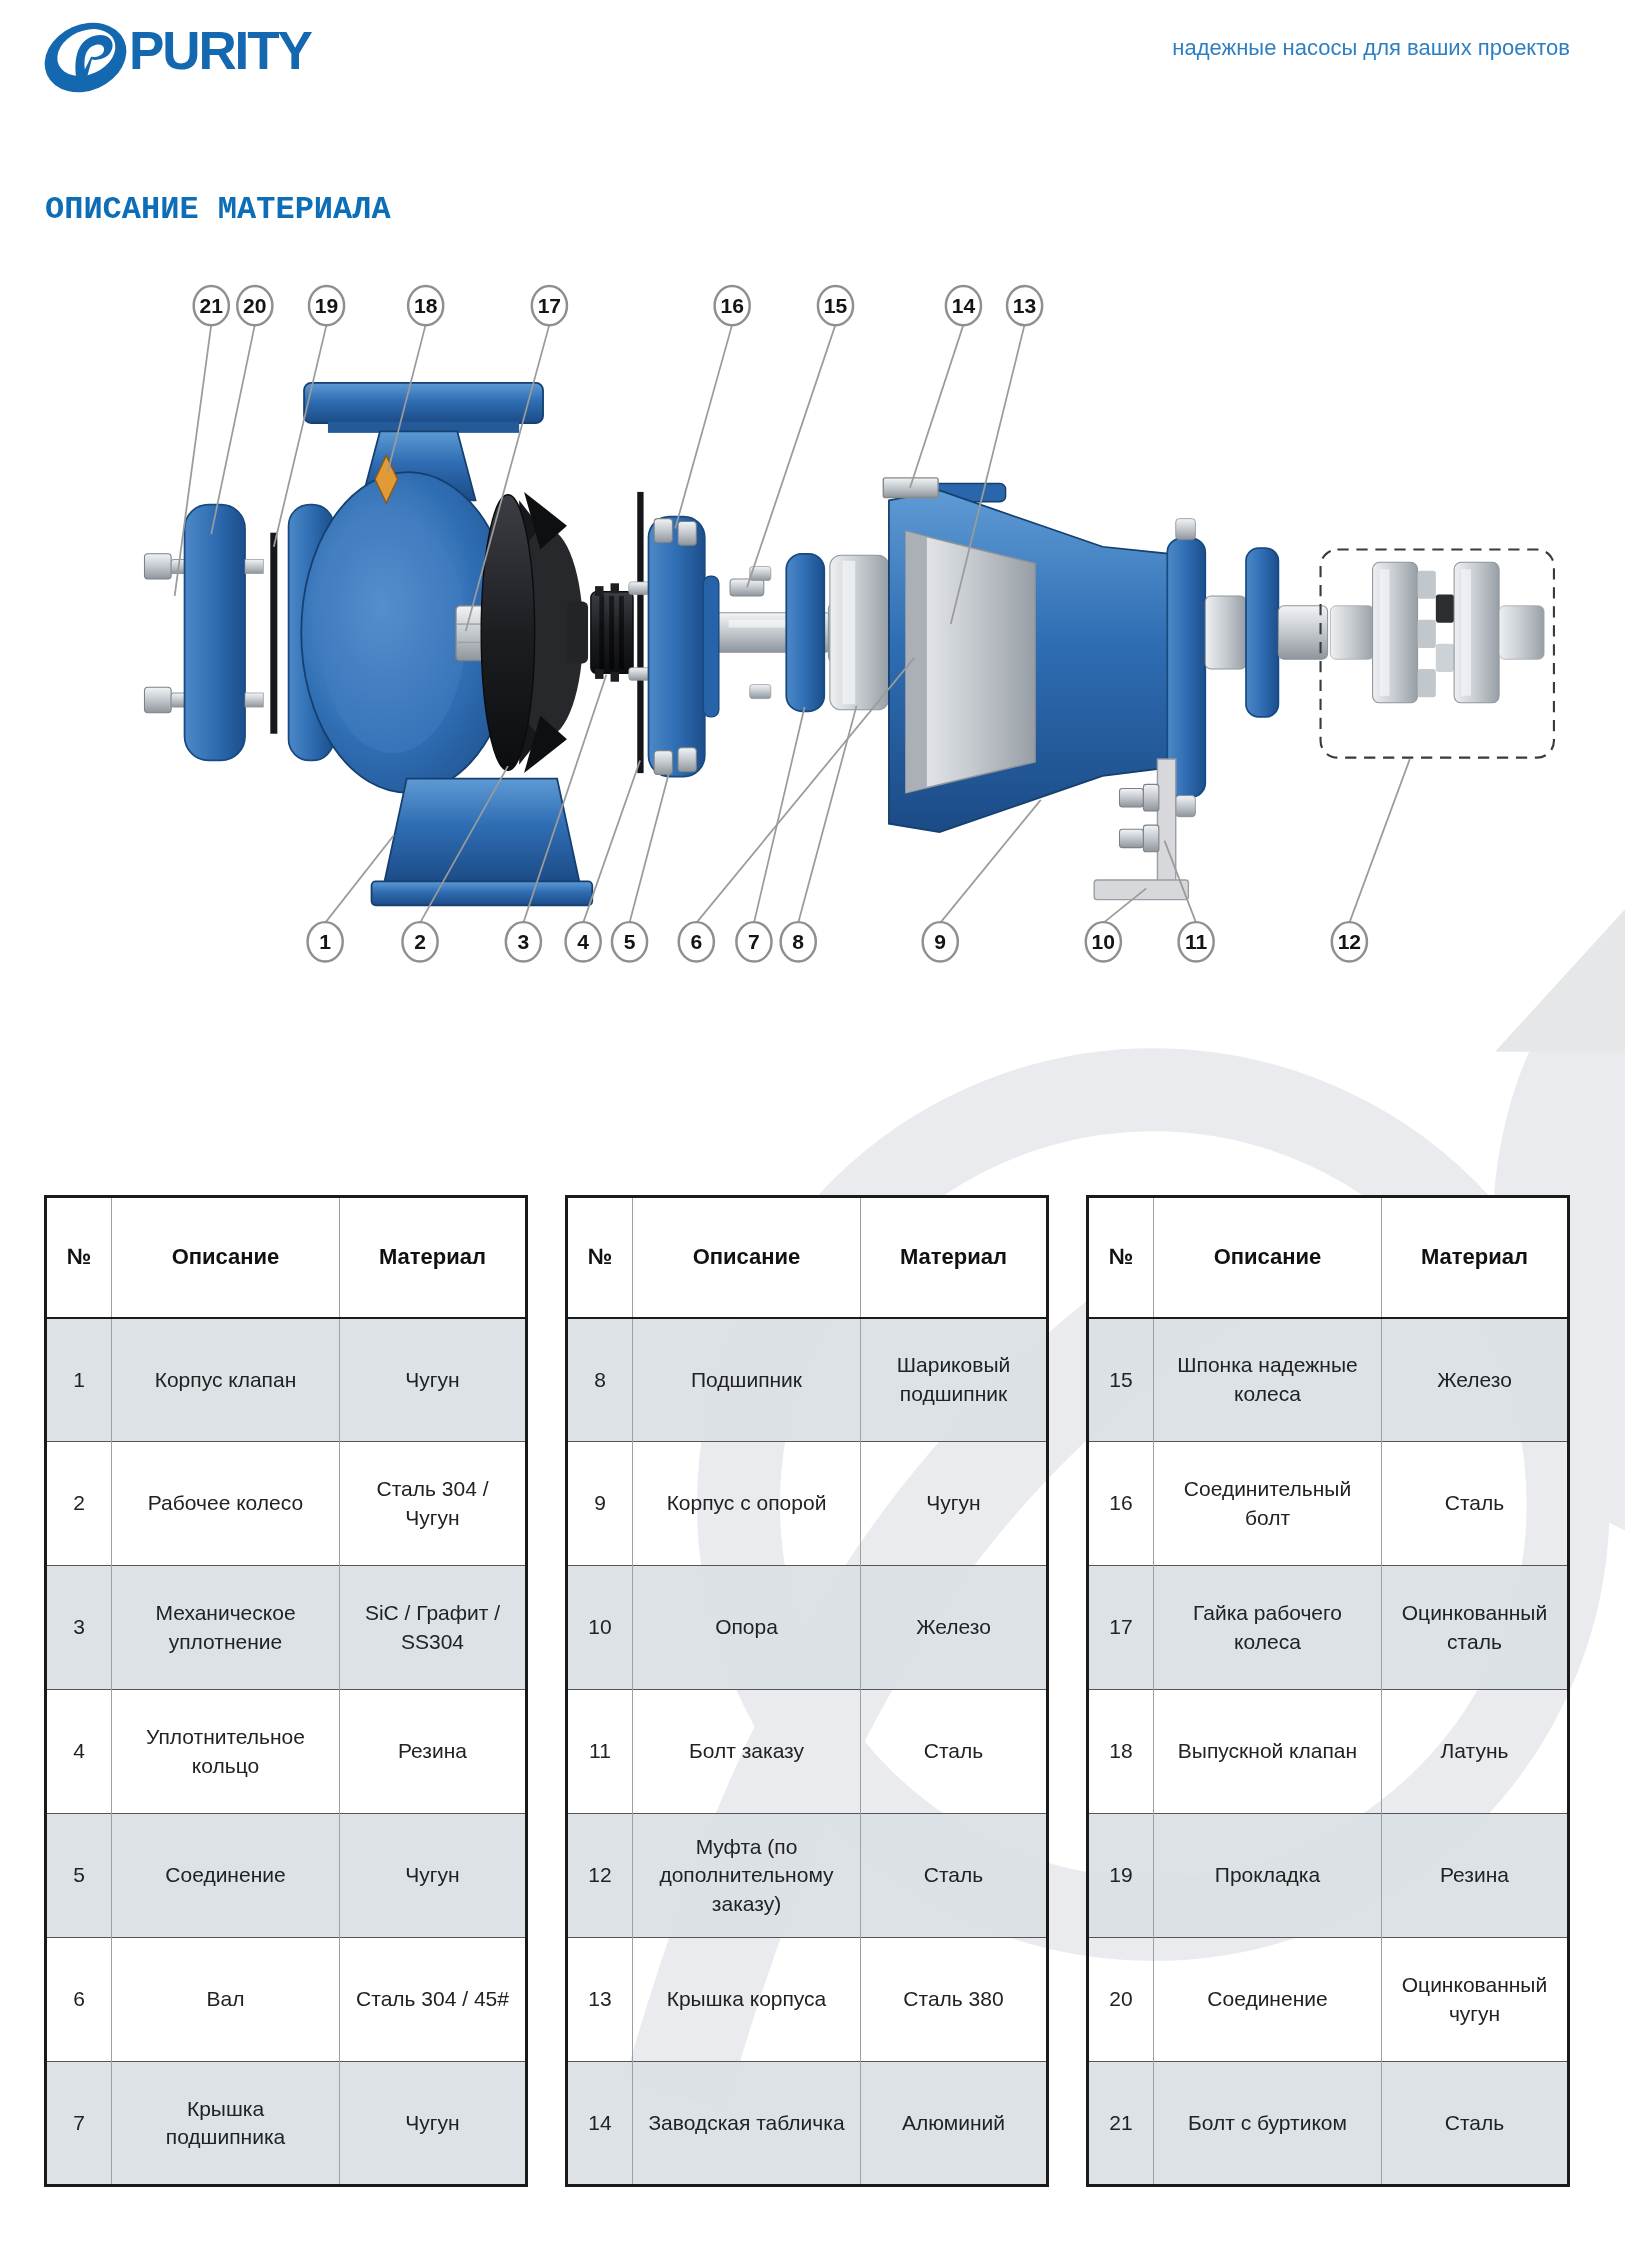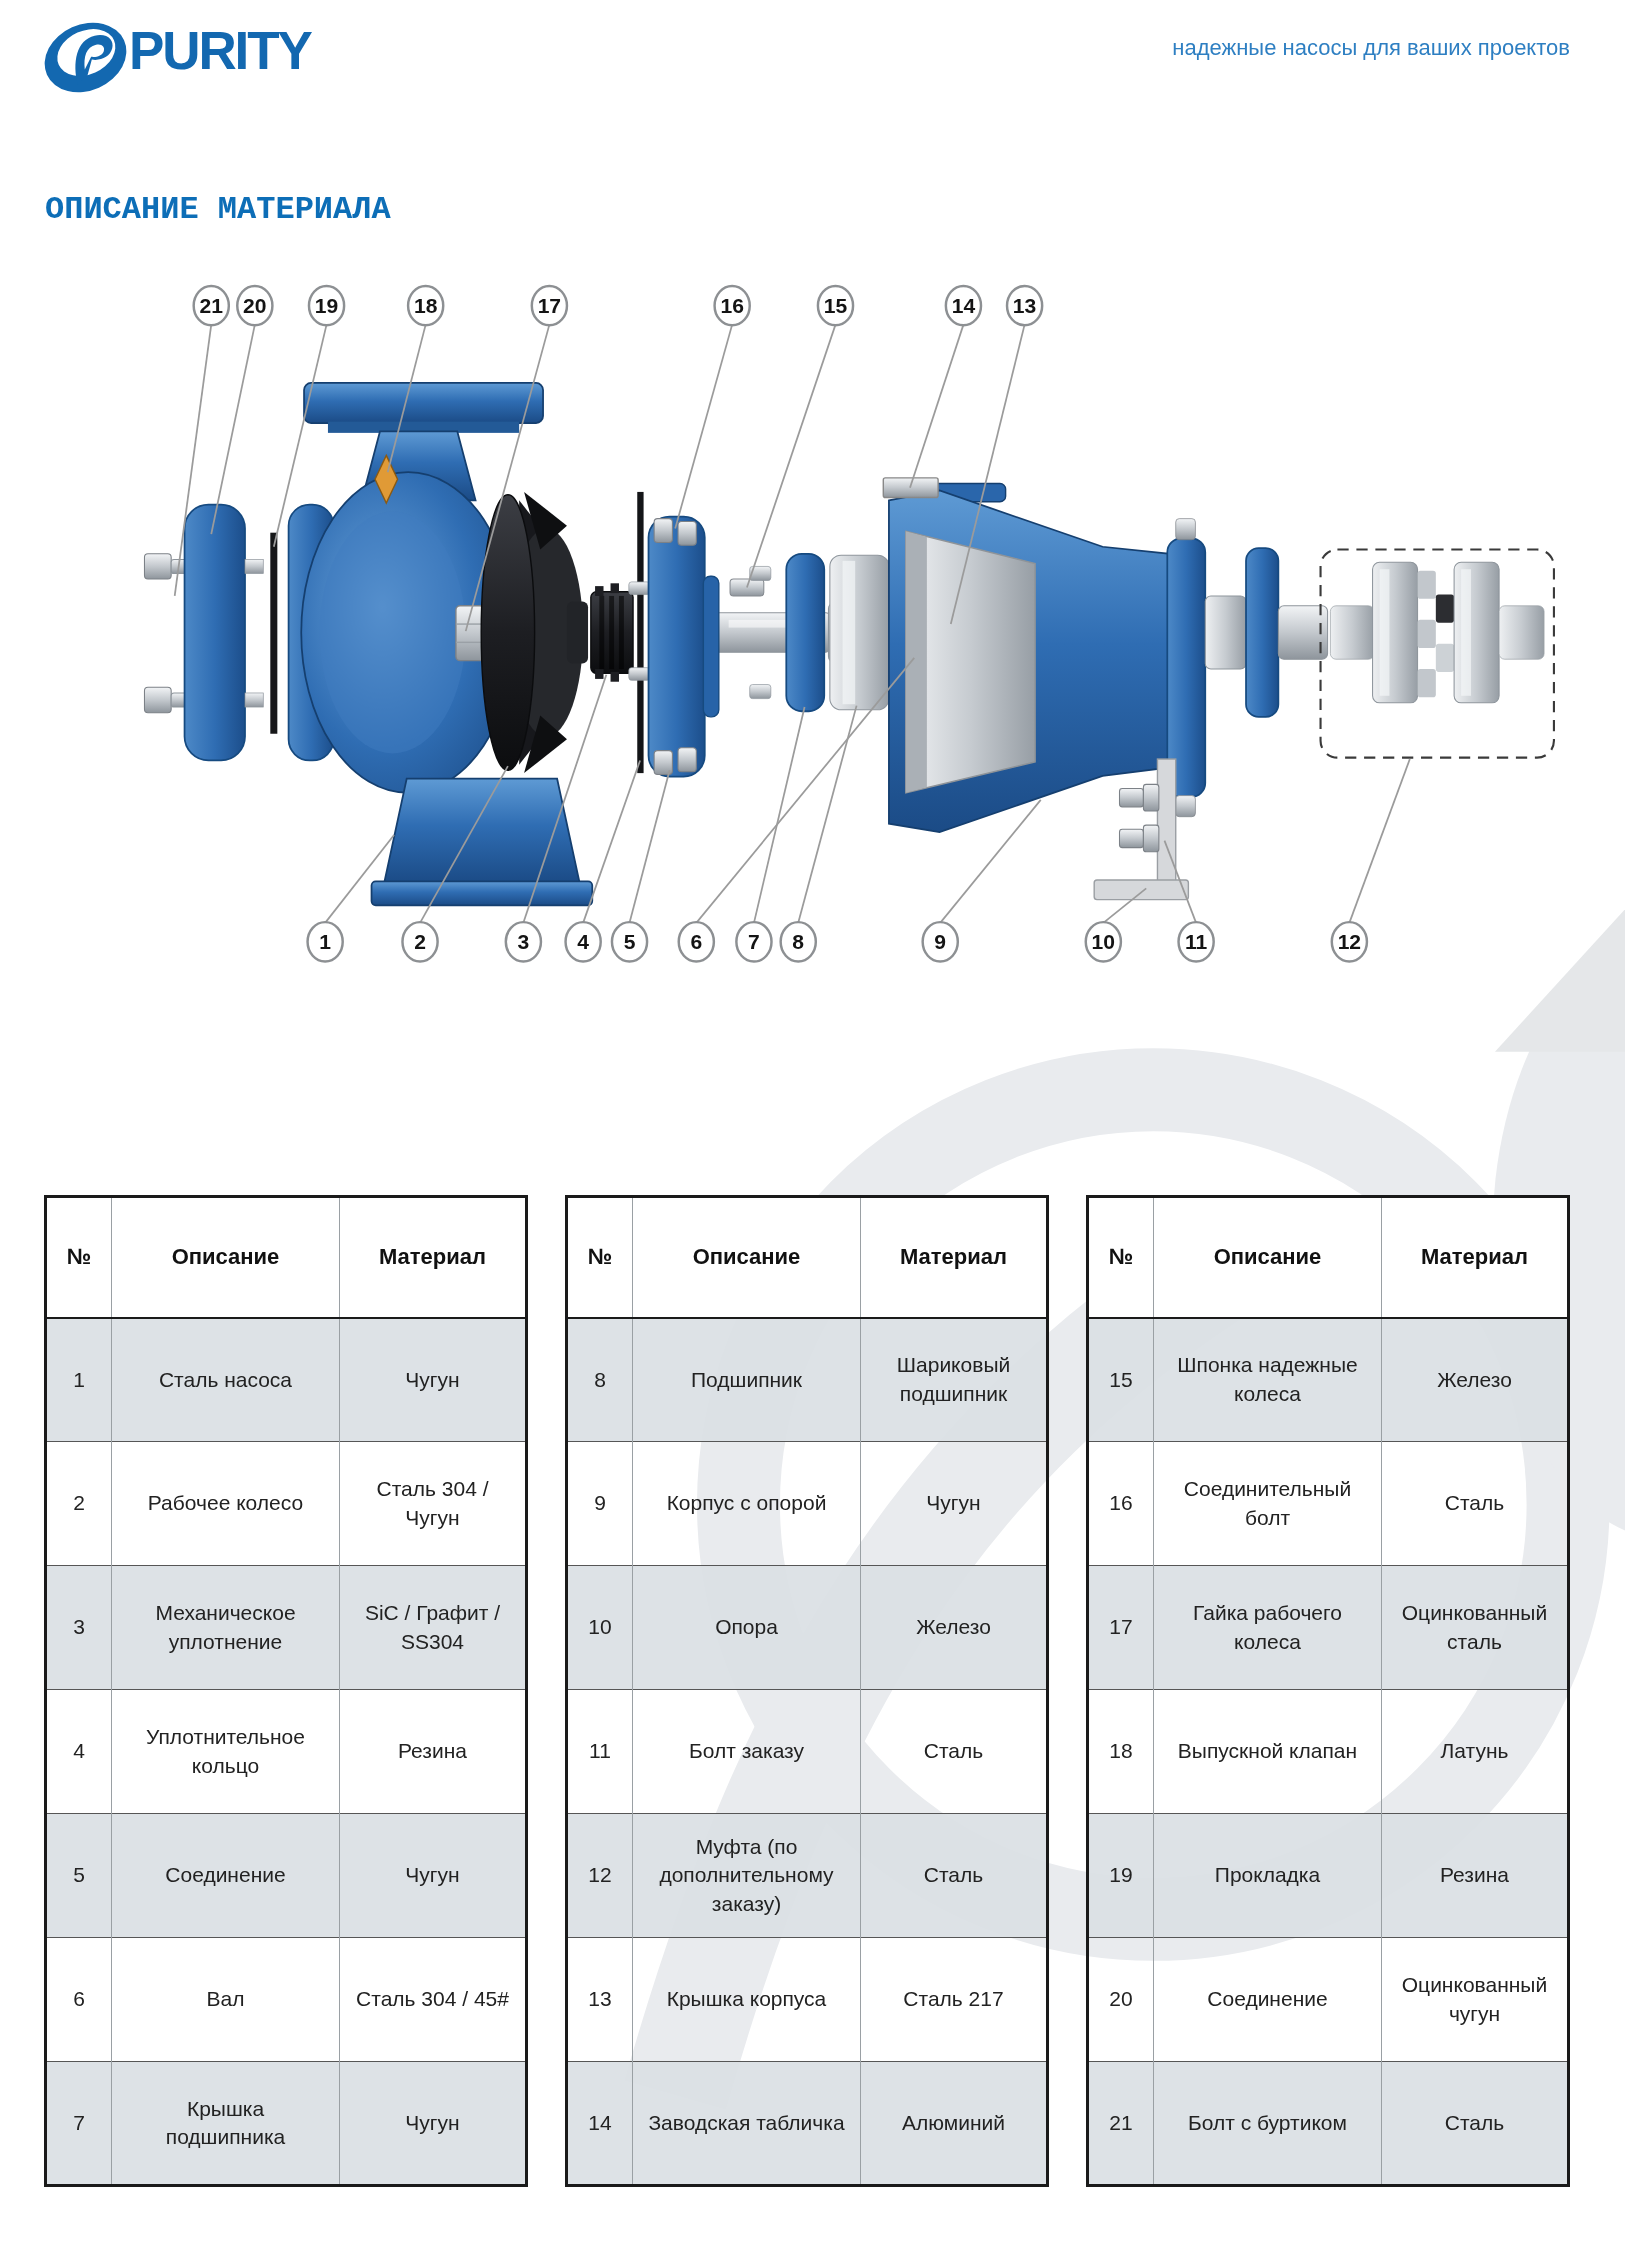--- a/index.html
+++ b/index.html
@@ -348,21 +348,21 @@
   <thead>
         <tr>
           <th>№</th>
           <th>Описание</th>
           <th>Материал</th>
         </tr>
       </thead>
       <tbody>
         <tr class="gray">
           <td>1</td>
-          <td>Сталь насоса</td>
+          <td>Корпус клапан</td>
           <td>Чугун</td>
         </tr>
         <tr>
           <td>2</td>
           <td>Рабочее колесо</td>
           <td>Сталь 304 / Чугун</td>
         </tr>
         <tr class="gray">
           <td>3</td>
           <td>Механическое уплотнение</td>
@@ -425,21 +425,21 @@
           <td>Сталь</td>
         </tr>
         <tr class="gray">
           <td>12</td>
           <td>Муфта (по дополнительному заказу)</td>
           <td>Сталь</td>
         </tr>
         <tr>
           <td>13</td>
           <td>Крышка корпуса</td>
-          <td>Сталь 217</td>
+          <td>Сталь 380</td>
         </tr>
         <tr class="gray">
           <td>14</td>
           <td>Заводская табличка</td>
           <td>Алюминий</td>
         </tr>
       </tbody>
     </table>
   <table class="mat-table t3">
     <colgroup>

